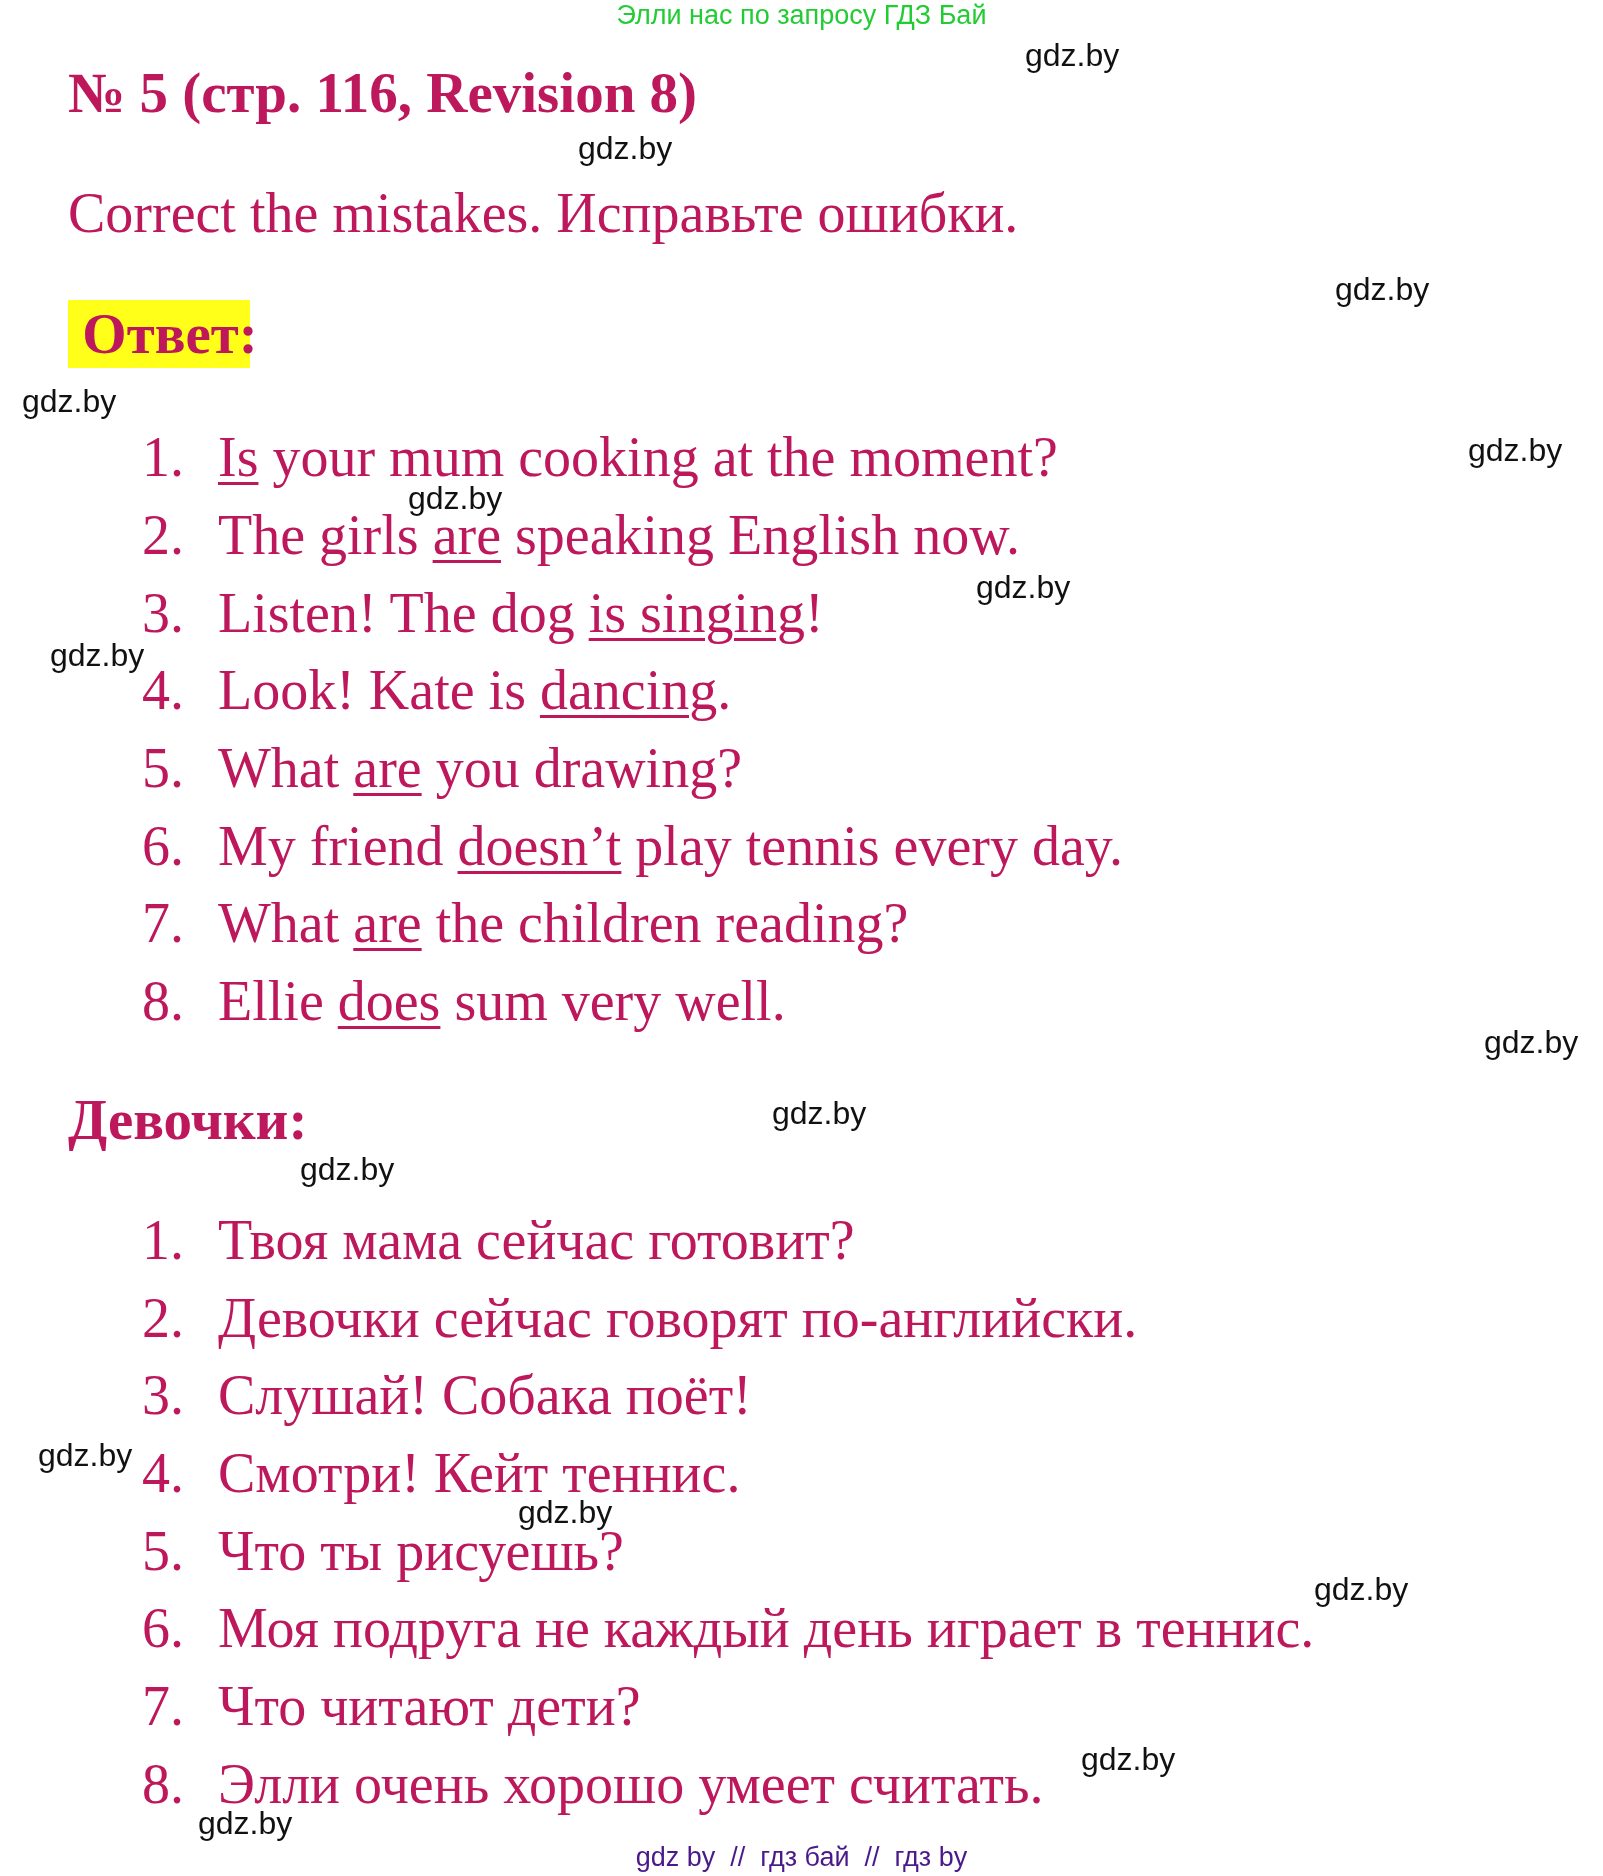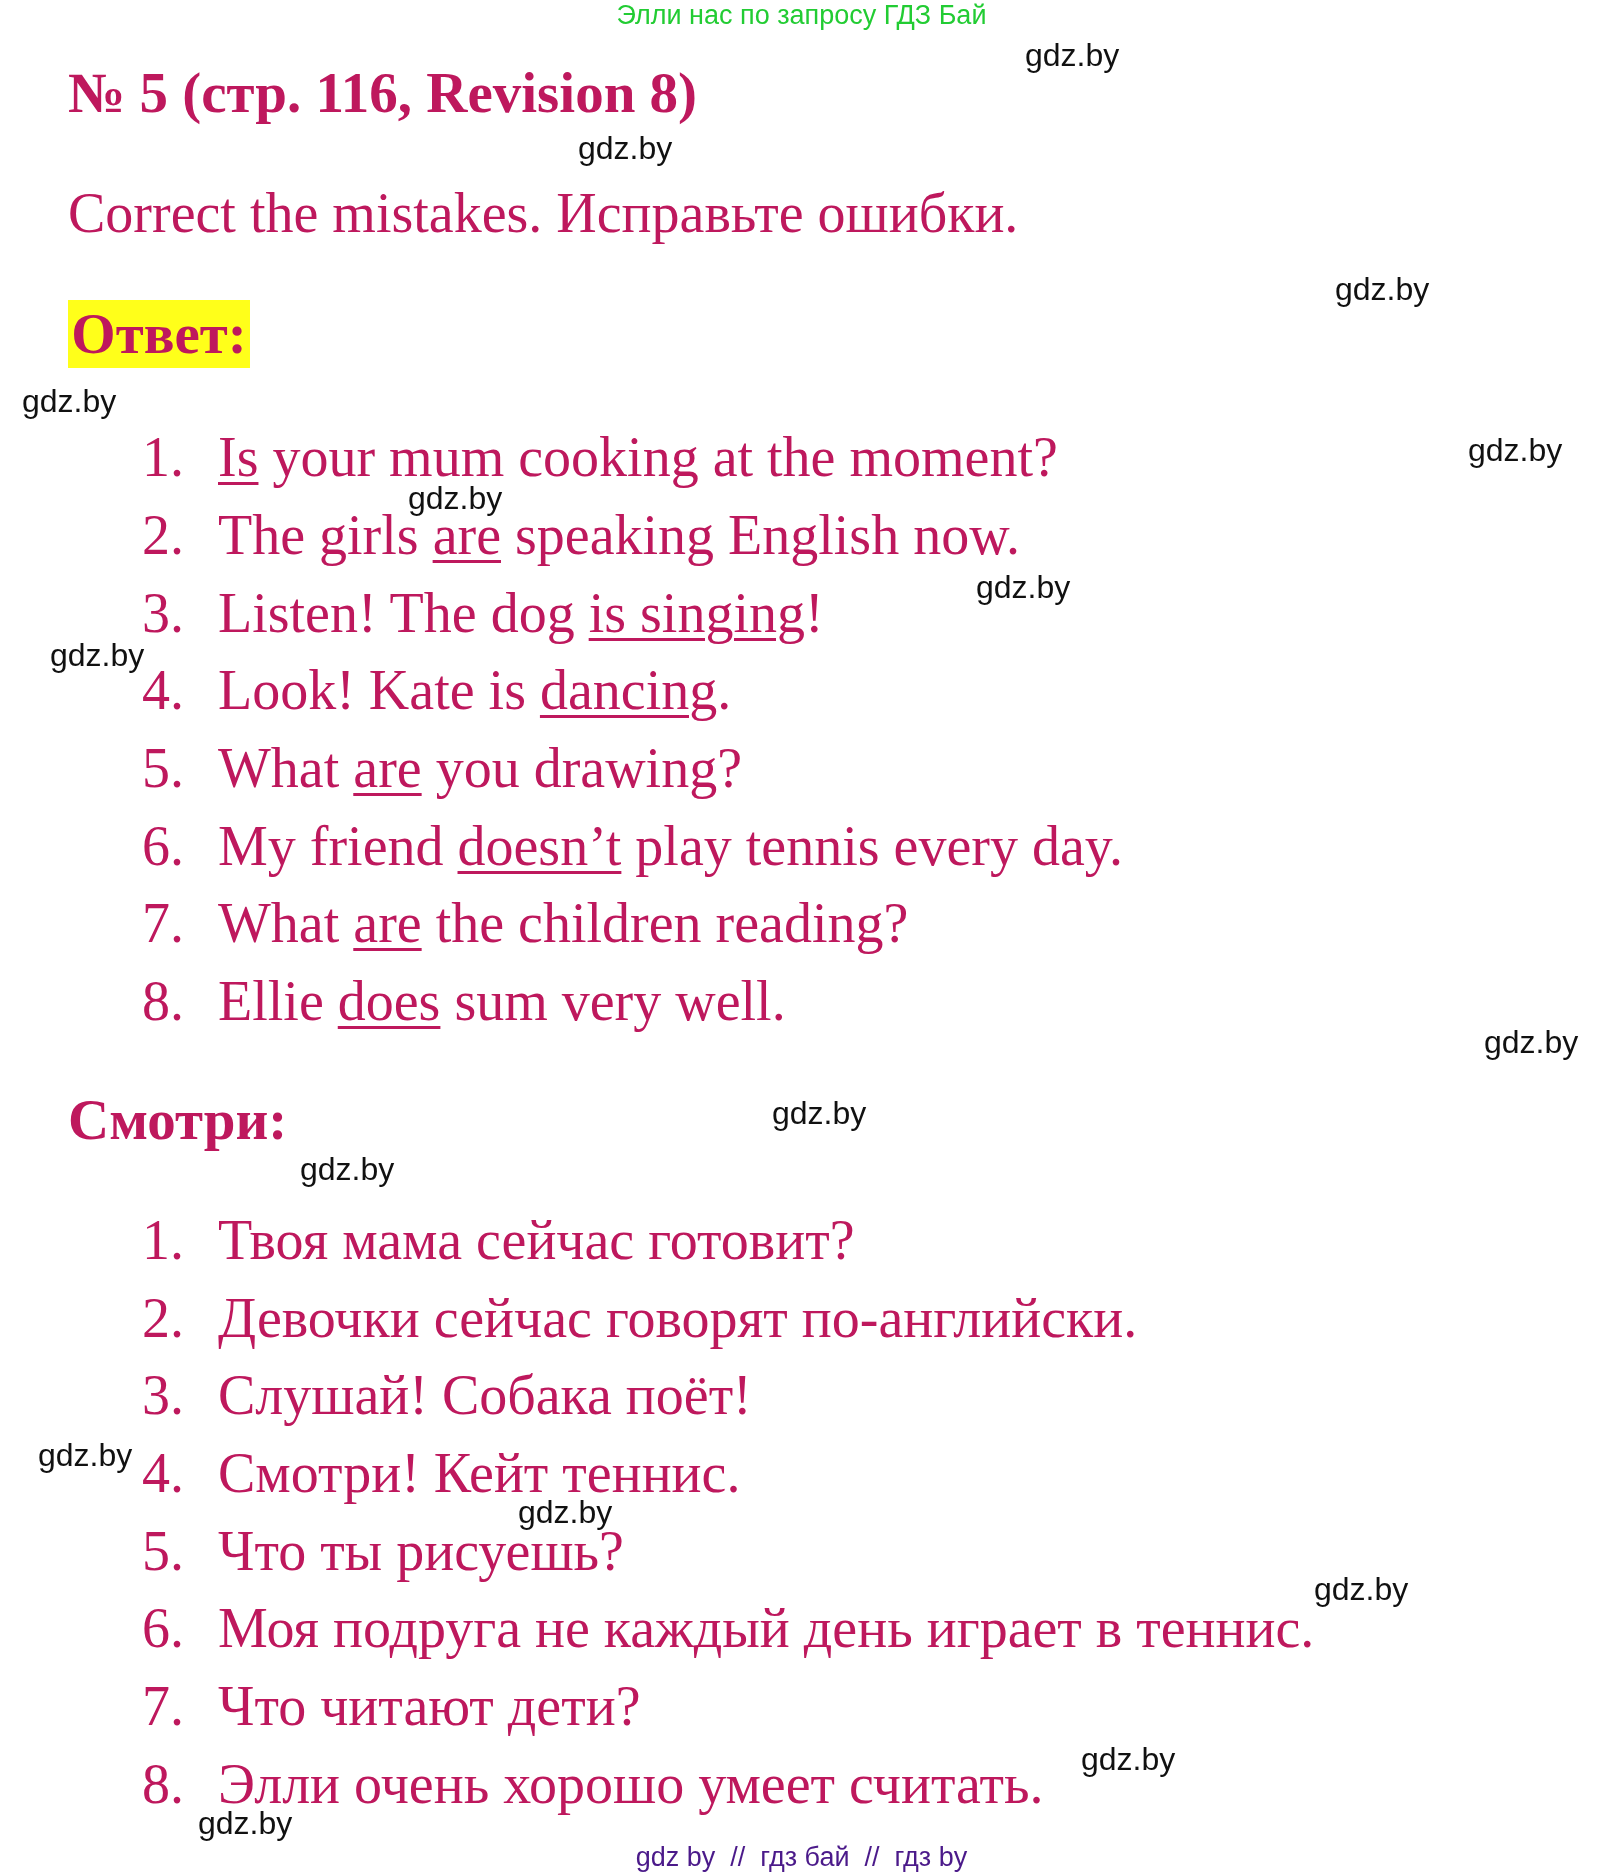--- a/index.html
+++ b/index.html
@@ -5,21 +5,21 @@
   html, body { margin:0; padding:0; background:#ffffff; }
   body { width:1603px; height:1876px; position:relative; overflow:hidden; }
   .abs { position:absolute; white-space:nowrap; }
   .sans { font-family:"Liberation Sans", sans-serif; }
   .serif { font-family:"Liberation Serif", serif; color:#be185d; }
   .top-banner { left:0; width:1603px; top:0; text-align:center; font-size:27px; line-height:30px; color:#22cc33; }
   .wm { font-size:32px; line-height:30px; color:#111; }
   .title { left:68px; top:58px; font-size:57px; font-weight:bold; line-height:70px; }
   .instr { left:68px; top:178px; font-size:56px; line-height:70px; }
   .answer-box { left:68px; top:300px; width:182px; height:68px; background:#ffff1a; }
-  .answer-label { left:68px; top:300px; width:182px; text-align:center; font-size:57px; font-weight:bold; line-height:68px; }
+  .answer-label { left:68px; top:300px; width:182px; text-align:center; font-size:57px; font-weight:bold; line-height:68px;padding-left:11px; }
   .translate-label { left:68px; top:1085px; font-size:57px; font-weight:bold; line-height:70px; }
   .item { left:0; font-size:56px; line-height:70px; height:70px; }
   .item .num { position:absolute; left:142px; }
   .item .txt { position:absolute; left:218px; }
   .u { text-decoration:underline; text-decoration-thickness:3px; text-underline-offset:6px; }
   .footer { left:0; width:1603px; top:1842px; text-align:center; font-size:27px; line-height:30px; color:#4b1a8a; }
 </style>
 </head>
 <body>
 
@@ -76,21 +76,21 @@
   <div class="abs serif item" style="top:888px;" data-name="answer-item">
     <span class="num" data-name="item-number">7.</span>
     <span class="txt"><span data-name="item-text">What </span><span class="u" data-name="corrected-word">are</span><span data-name="item-text"> the children reading?</span></span>
   </div>
   <div class="abs serif item" style="top:966px;" data-name="answer-item">
     <span class="num" data-name="item-number">8.</span>
     <span class="txt"><span data-name="item-text">Ellie </span><span class="u" data-name="corrected-word">does</span><span data-name="item-text"> sum very well.</span></span>
   </div>
 </div>
 
-<div class="abs serif translate-label" data-name="translation-heading">Смотри:</div>
+<div class="abs serif translate-label" data-name="translation-heading">Девочки:</div>
 
 <div data-name="translation-list">
   <div class="abs serif item" style="top:1205px;" data-name="translation-item">
     <span class="num" data-name="item-number">1.</span>
     <span class="txt" data-name="item-text">Твоя мама сейчас готовит?</span>
   </div>
   <div class="abs serif item" style="top:1283px;" data-name="translation-item">
     <span class="num" data-name="item-number">2.</span>
     <span class="txt" data-name="item-text">Девочки сейчас говорят по-английски.</span>
   </div>

